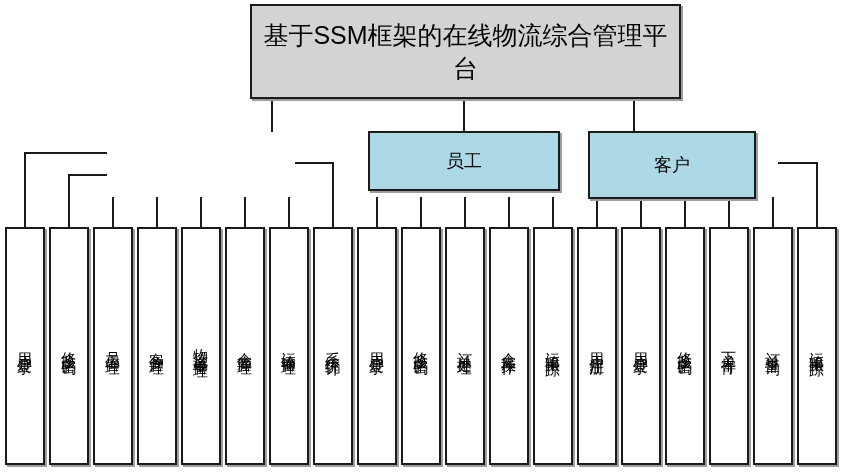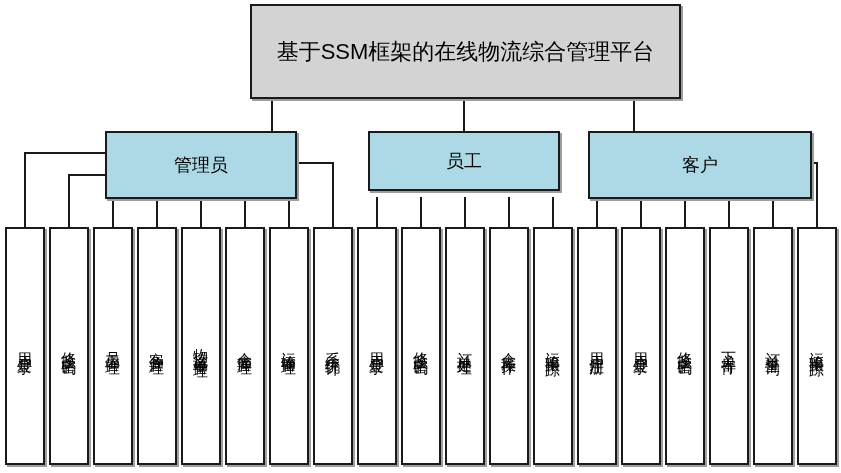--- a/index.html
+++ b/index.html
@@ -24,21 +24,21 @@
     stroke:var(--line);stroke-width:2;fill:none;
   }
   .box{
     position:absolute;
     box-sizing:border-box;
     border:2px solid var(--border);
     box-shadow:2px 2px 0 var(--shadow);
     display:flex;align-items:center;justify-content:center;
     text-align:center;
   }
-  .root-box{background:var(--root-fill);font-size:22px;}
+  .root-box{background:var(--root-fill);font-size:25px;}
   .branch-box{background:var(--branch-fill);font-size:18px;}
   .leaf-box{background:var(--leaf-fill);top:227px;width:40px;height:238px;}
   .leaf-box span{
     writing-mode:vertical-rl;
     text-orientation:upright;
     font-size:15px;
     letter-spacing:3px;
     line-height:1;
     white-space:pre;
   }
@@ -77,27 +77,24 @@
     <line x1="729" y1="197" x2="729" y2="228"></line>
     <line x1="773" y1="197" x2="773" y2="228"></line>
 
     <polyline points="778,163 817,163 817,228"></polyline>
   </svg>
 
   <div class="box root-box" style="left:250px;top:4px;width:431px;height:95px">
     <span>基于SSM框架的在线物流综合管理平台</span>
   </div>
 
-  <div class="box branch-box" style="left:105px;top:131px;width:192px;height:68px">
-    <span>管理员</span>
-  </div>
   <div class="box branch-box" style="left:368px;top:131px;width:192px;height:60px">
     <span>员工</span>
   </div>
-  <div class="box branch-box" style="left:588px;top:131px;width:224px;height:68px">
+  <div class="box branch-box" style="left:588px;top:131px;width:168px;height:68px">
     <span>客户</span>
   </div>
 
   <div class="box leaf-box" style="left:5px">
       <span>用户登录</span>
     </div>
   <div class="box leaf-box" style="left:49px">
       <span>修改密码</span>
     </div>
   <div class="box leaf-box" style="left:93px">

